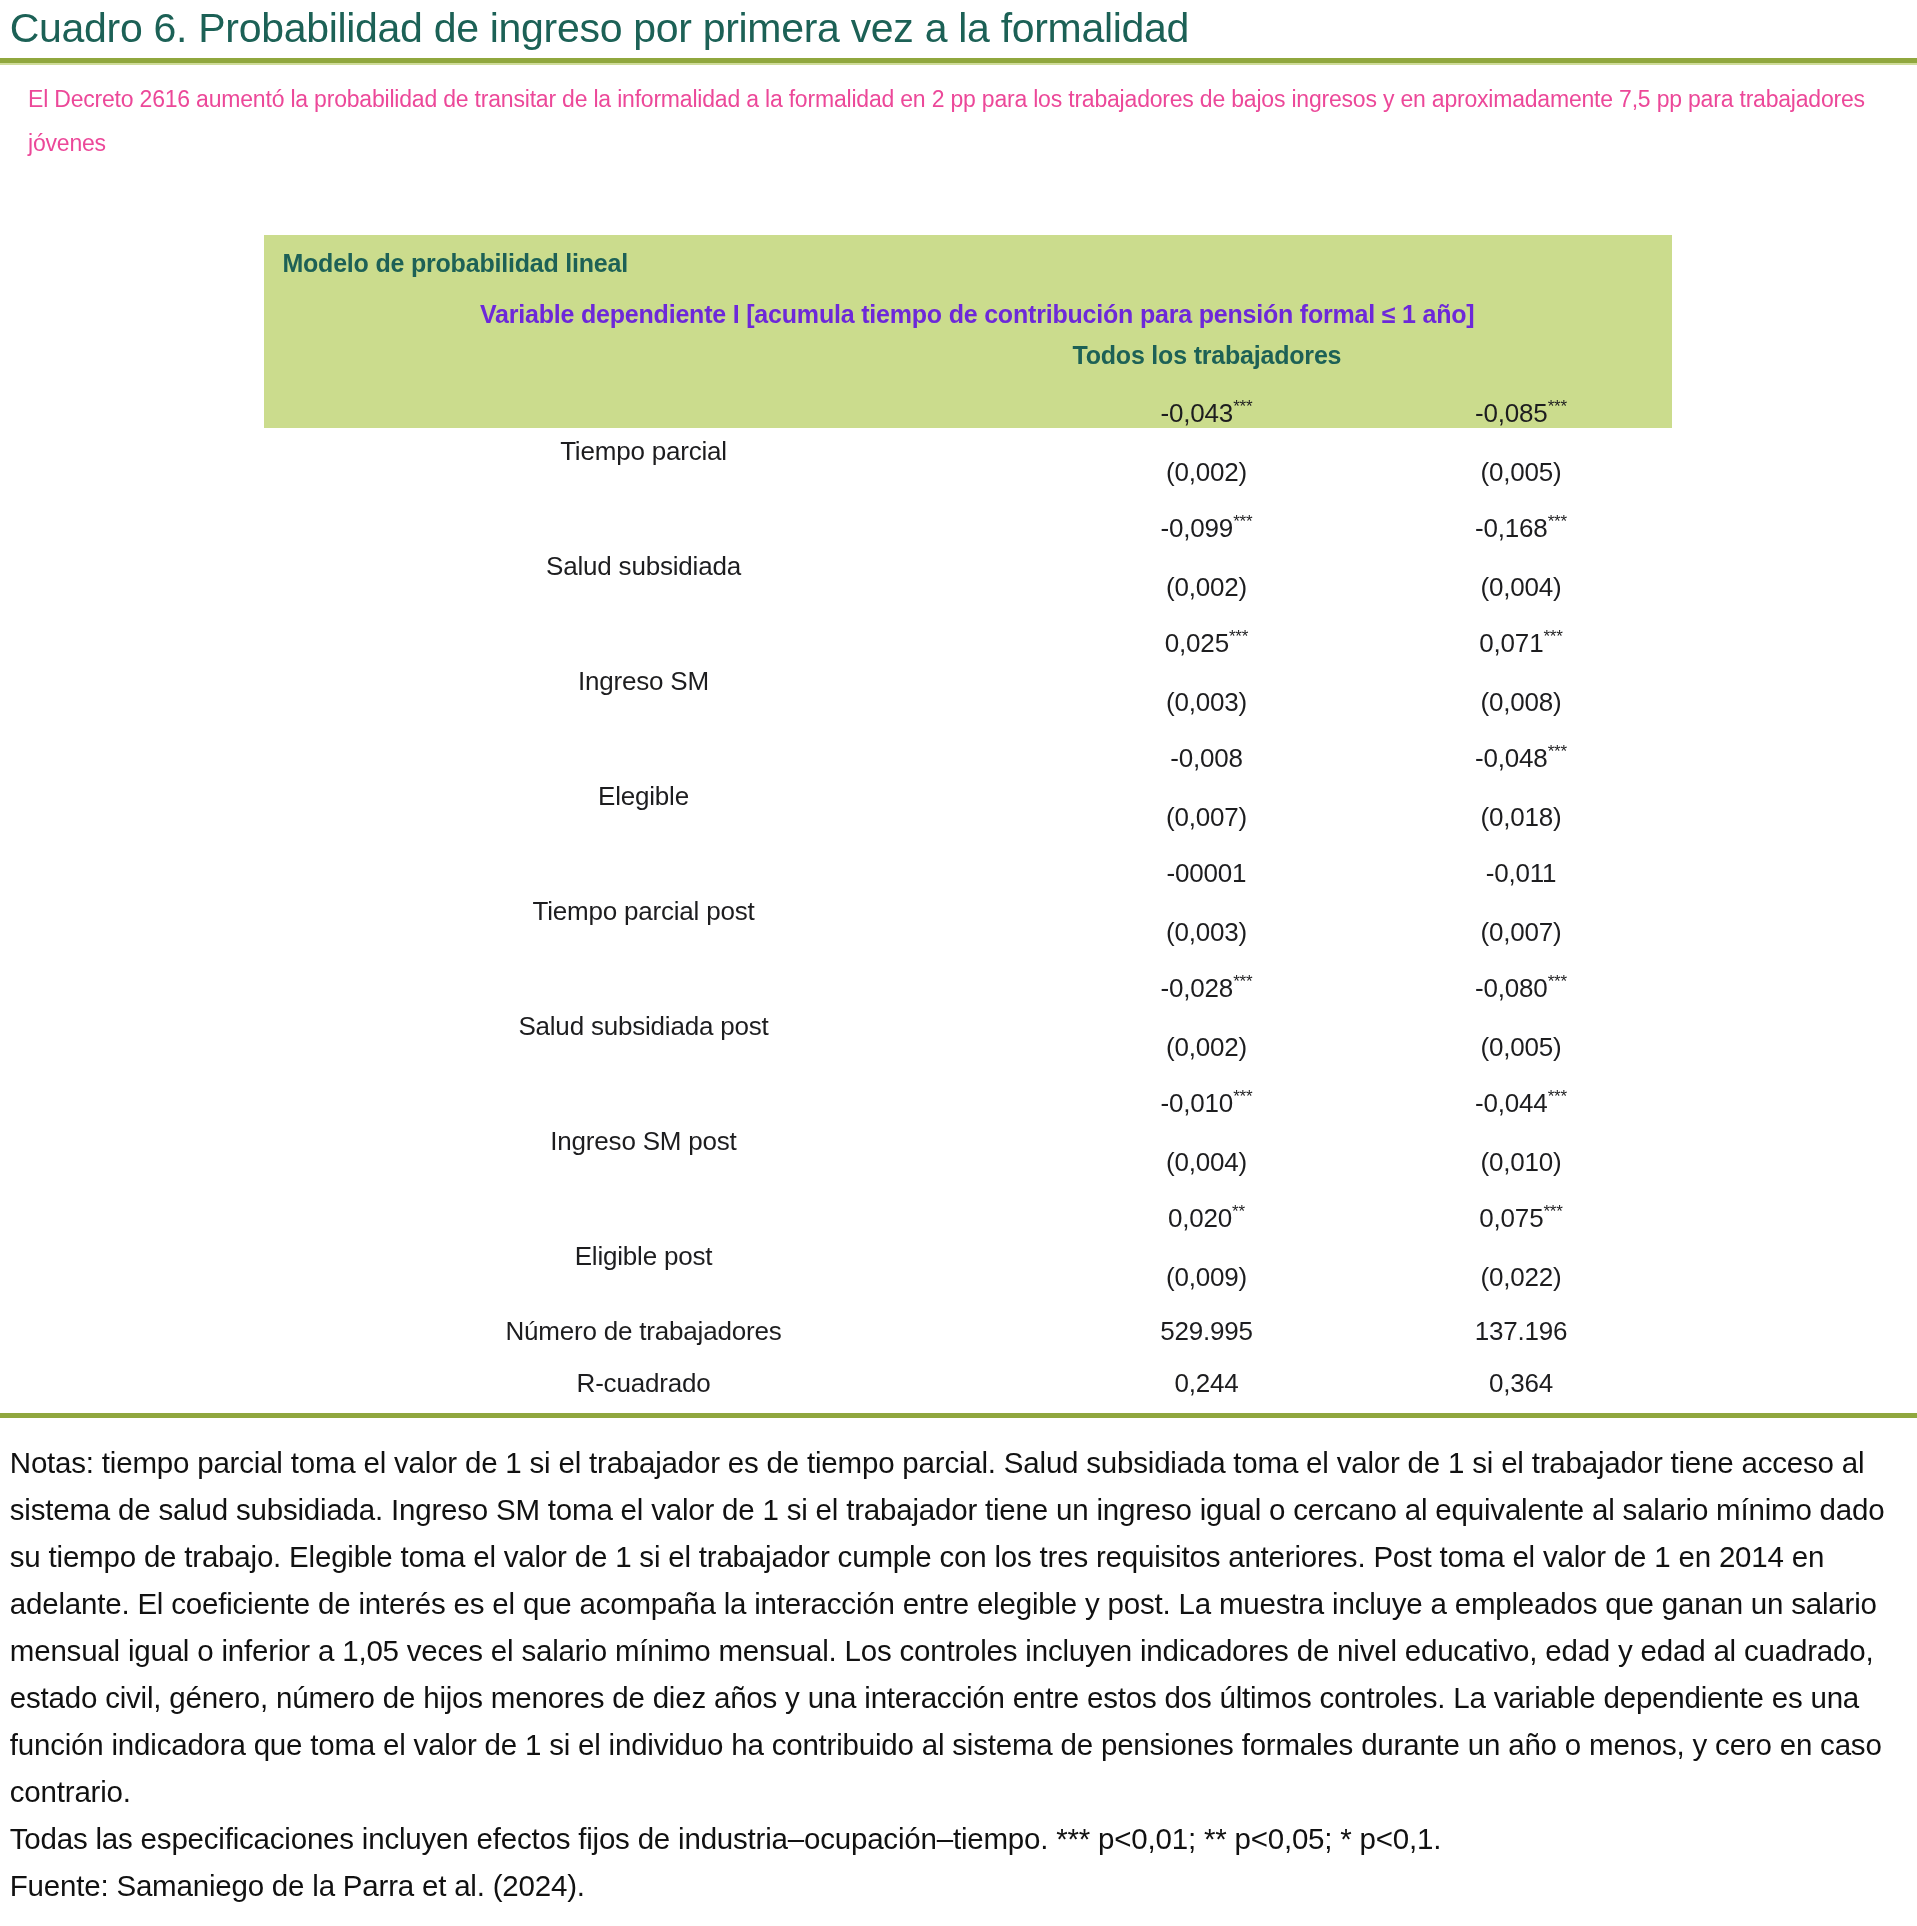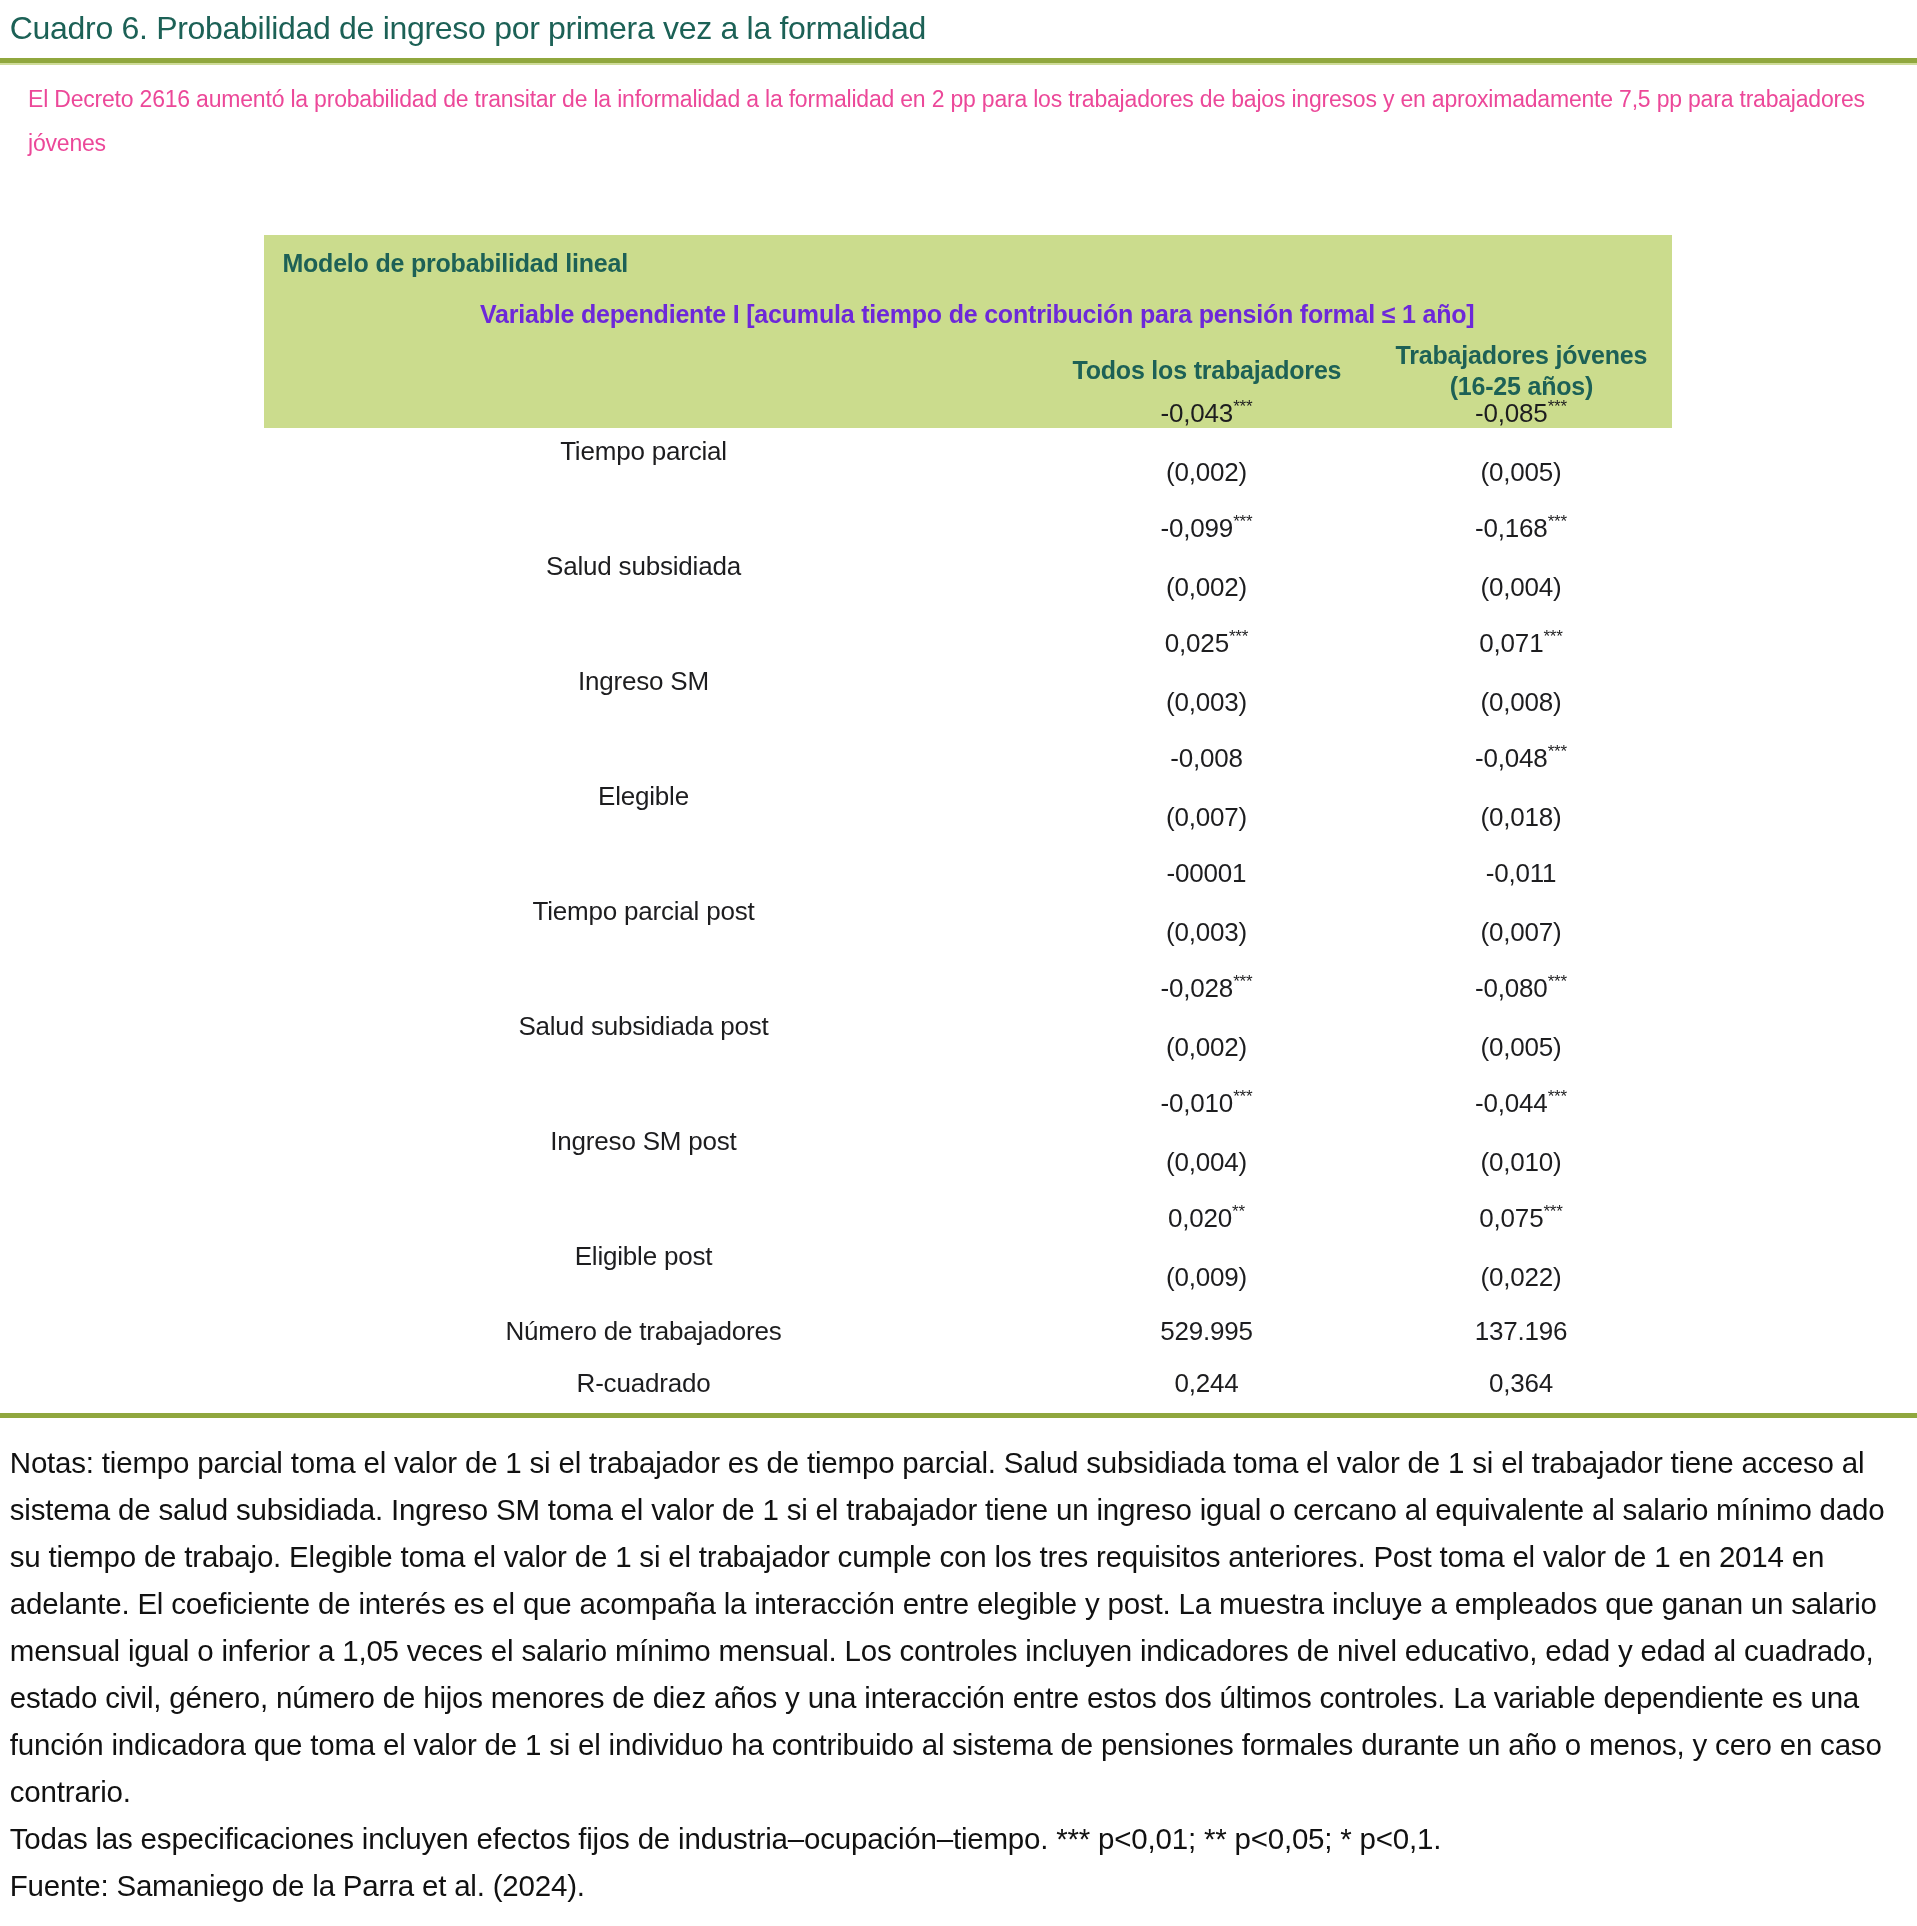--- a/index.html
+++ b/index.html
@@ -3,21 +3,21 @@
 <meta charset="utf-8">
 <style>
   html,body{margin:0;padding:0;background:#ffffff;}
   #page{
     position:relative;width:1918px;height:1926px;overflow:hidden;background:#ffffff;
     font-family:"Liberation Sans",sans-serif;color:#1f1f21;
   }
   
   .doc-title{
     position:absolute;left:9.8px;top:2.6px;width:1895px;
-    font-size:32px;line-height:51px;font-weight:400;color:#1c6156;letter-spacing:-0.3px;
+    font-size:41px;line-height:51px;font-weight:400;color:#1c6156;letter-spacing:-0.3px;
   }
   .rule-top{
     position:absolute;left:0;top:58px;width:1918px;height:5.2px;background:#90a73e;
     border-bottom:2px solid #cfdc9a;
   }
   .doc-subtitle{
     position:absolute;left:28px;top:77px;width:1904px;
     font-size:23px;line-height:44px;color:#ec4899;letter-spacing:-0.2px;
   }
   
@@ -72,21 +72,20 @@
   <div class="doc-title">Cuadro 6. Probabilidad de ingreso por primera vez a la formalidad</div>
   <div class="rule-top"></div>
   <div class="doc-subtitle">El Decreto 2616 aumentó la probabilidad de transitar de la informalidad a la formalidad en 2 pp para los trabajadores de bajos ingresos y en aproximadamente 7,5 pp para trabajadores jóvenes</div>
 
   <div class="thead-box">
     <div class="model-label">Modelo de probabilidad lineal</div>
     <div class="depvar-label">Variable dependiente I [acumula tiempo de contribución para pensión formal  ≤ 1 año]</div>
     <div class="thead-grid">
       <div></div>
       <div class="thead-col">Todos los trabajadores</div>
-      <div class="thead-col">Trabajadores jóvenes (16-25 años)</div>
     </div>
   </div>
 
   <div class="tbody">
 
     <div class="trow">
       <div class="tlabel">Tiempo parcial</div>
       <div class="tcell">
         <div class="coef"><span>-0,043</span><sup>***</sup></div>
         <div class="se">(0,002)</div>

